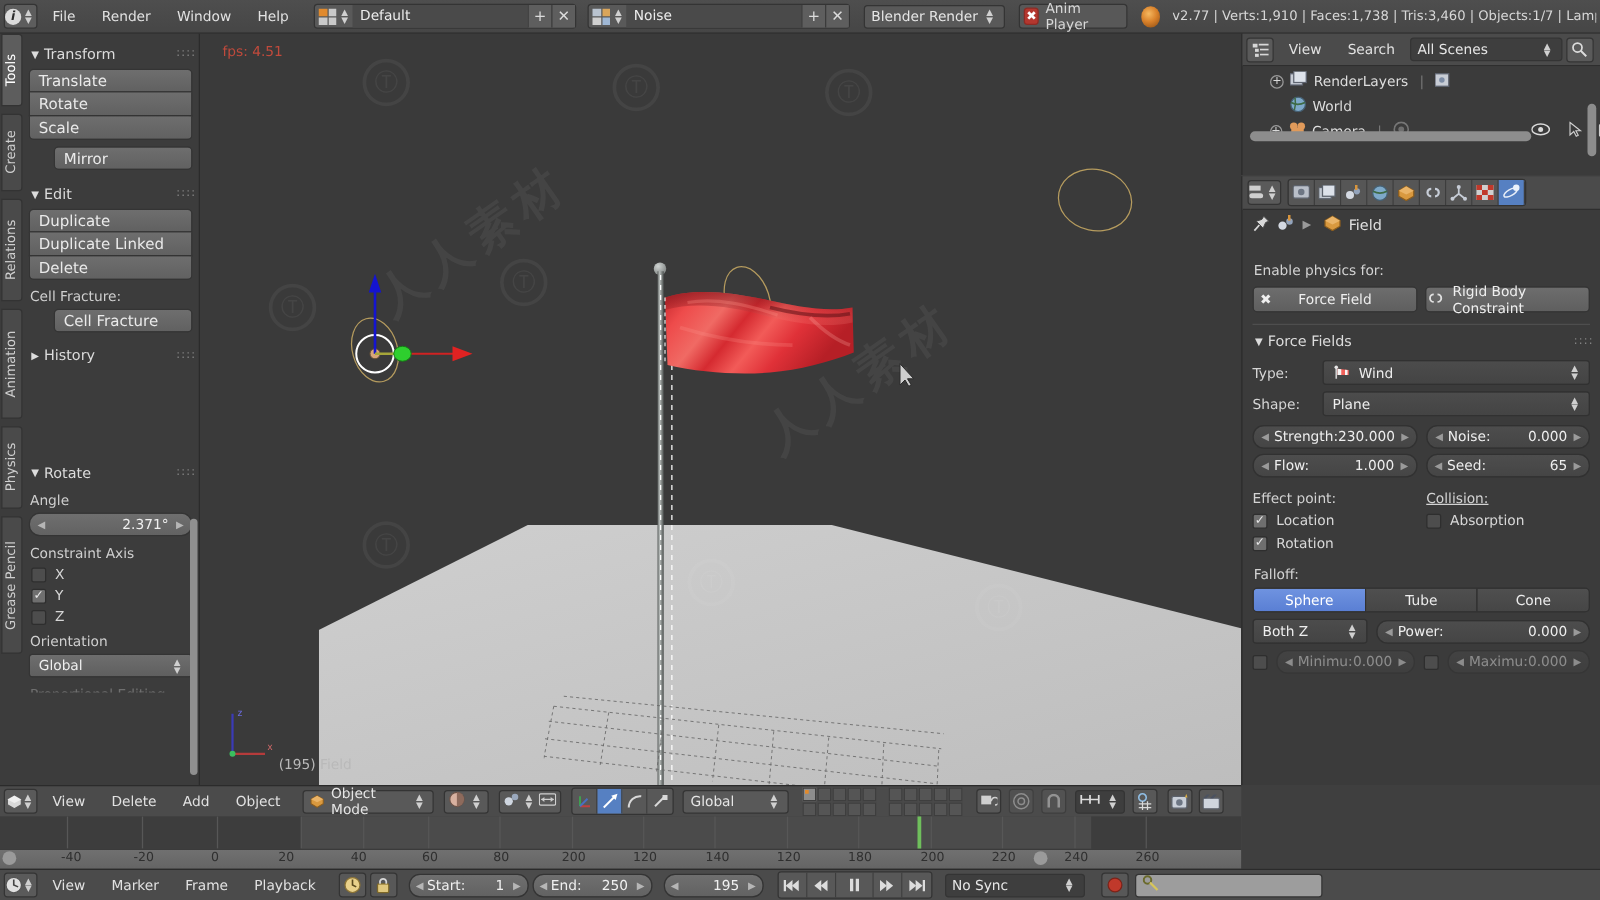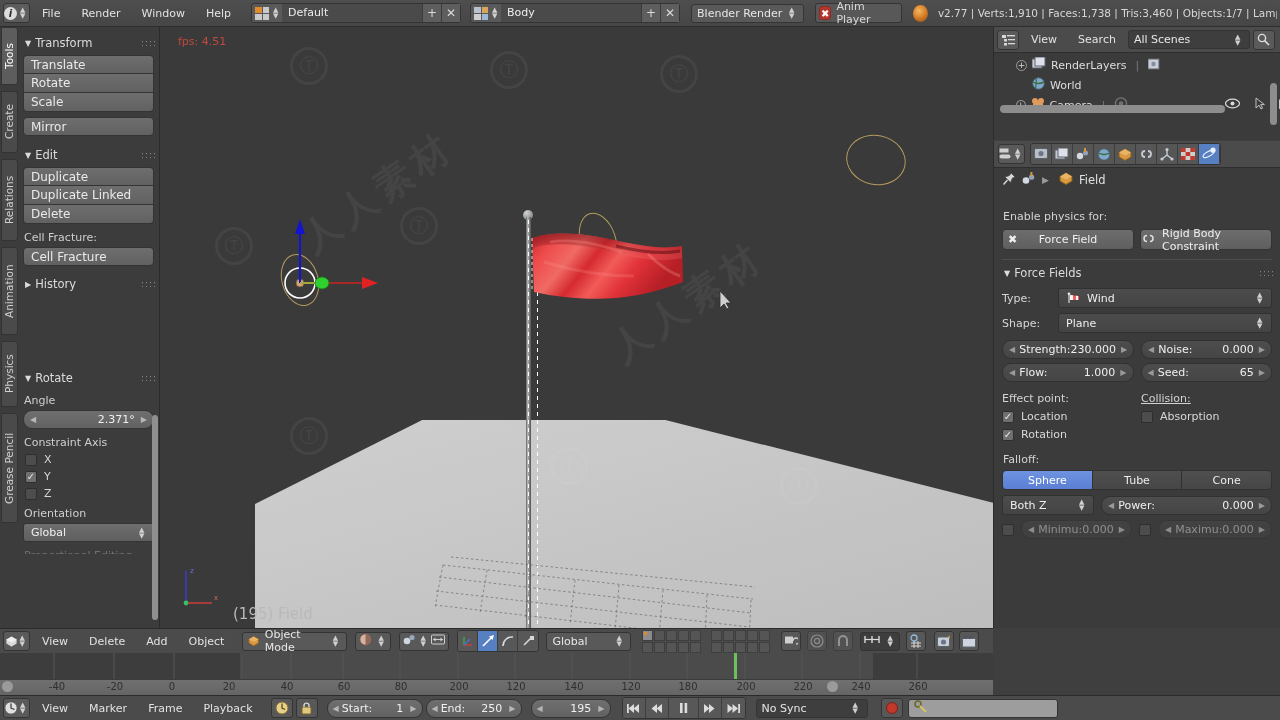--- a/index.html
+++ b/index.html
@@ -49,21 +49,21 @@
   .blnd-ico { width:17px; height:17px; border-radius:50%;
     background:radial-gradient(circle at 40% 35%, #f5b860 0%, #d9822b 45%, #8a4a12 100%); }
 
   
   #viewport { position:absolute; left:160px; top:27px; width:833px; height:601px;
               background:#3a3a3a; overflow:hidden; }
   #ground2 { position:absolute; left:95px; top:393px; width:760px; height:210px;
      background:linear-gradient(165deg,#cfcfcf,#bdbdbd);
      clip-path: polygon(22% 0%, 54% 0%, 100% 42%, 100% 100%, 0% 100%, 0% 40%); }
   #fps { position:absolute; left:18px; top:8px; color:#c04a3c; font-size:11px; }
-  #objname { position:absolute; left:73px; top:578px; color:#b9b9b9; font-size:15px; }
+  #objname { position:absolute; left:63px; top:578px; color:#b9b9b9; font-size:11px; }
   #miniaxis { position:absolute; left:20px; top:536px; width:44px; height:46px; }
 
   
   #pole { position:absolute; left:366px; top:190px; width:5px; height:440px;
      background:linear-gradient(90deg,#5b5f5e,#b8bdbb 35%,#8c918f 60%,#4c504f); }
   #poleknob { position:absolute; left:363px; top:183px; width:10px; height:10px;
      border-radius:50%; background:radial-gradient(circle at 35% 30%,#cfd4d2,#6c706f); }
   #poledash { position:absolute; left:368px; top:193px; width:1px; height:437px;
      background:repeating-linear-gradient(#fff 0 4px, transparent 4px 8px); }
   #poledash2 { position:absolute; left:377px; top:233px; width:1px; height:397px;
@@ -101,21 +101,21 @@
   .panelhdr { display:flex; align-items:center; height:18px; color:#dcdcdc; font-size:11.5px;
               gap:4px; margin:3px 0 3px 2px; }
   .tri { font-size:8px; }
   .grip { margin-left:auto; color:#888; font-size:9px; letter-spacing:1px; line-height:5px;
           width:13px; }
   .tbtn { height:19px; background:linear-gradient(#6e6e6e,#616161); border:1px solid #343434;
      color:#eaeaea; font-size:12px; display:flex; align-items:center; padding-left:7px; }
   .tbtn.t { border-radius:4px 4px 0 0; }
   .tbtn.m { border-top:none; }
   .tbtn.b { border-radius:0 0 4px 4px; border-top:none; }
-  .tbtn.s { border-radius:4px; }
+  .tbtn.s { border-radius:4px;margin-left:20px; }
   .lbl { color:#cfcfcf; font-size:11px; margin:7px 0 3px 1px; }
   .numfield { height:19px; border-radius:9px; background:linear-gradient(#6f6f6f,#626262);
      border:1px solid #343434; display:flex; align-items:center; justify-content:space-between;
      padding:0 6px; color:#f0f0f0; font-size:11px; }
   .numfield .ar { color:#b6b6b6; font-size:8px; }
   .numfield .val { flex:1; text-align:right; padding-right:6px; }
   .cbrow { display:flex; align-items:center; gap:7px; margin:4px 0 0 2px; font-size:11px;
            color:#d6d6d6; }
   .cb { width:12px; height:12px; border-radius:2px; background:#4d4d4d;
         border:1px solid #2e2e2e; display:flex; align-items:center; justify-content:center;
@@ -262,21 +262,21 @@
       <span class="grid-ico">
         <span style="background:#b9c3cf"></span>
           <span style="background:#d9a55b"></span>
         <span style="background:#cfcfcf"></span>
           <span style="background:#9fb7d4"></span>
       </span>
       <span class="spin">
           <i>▲</i>
           <i>▼</i>
         </span>
-      <span class="fieldname">Body</span>
+      <span class="fieldname">Noise</span>
       <span class="plusx">+</span>
       <span class="plusx">✕</span>
     </div>
 
     <div class="ebox" id="engine" style="margin-left:8px;width:128px;">
       <span>Blender Render</span>
       <span class="spin">
           <i>▲</i>
           <i>▼</i>
         </span>

